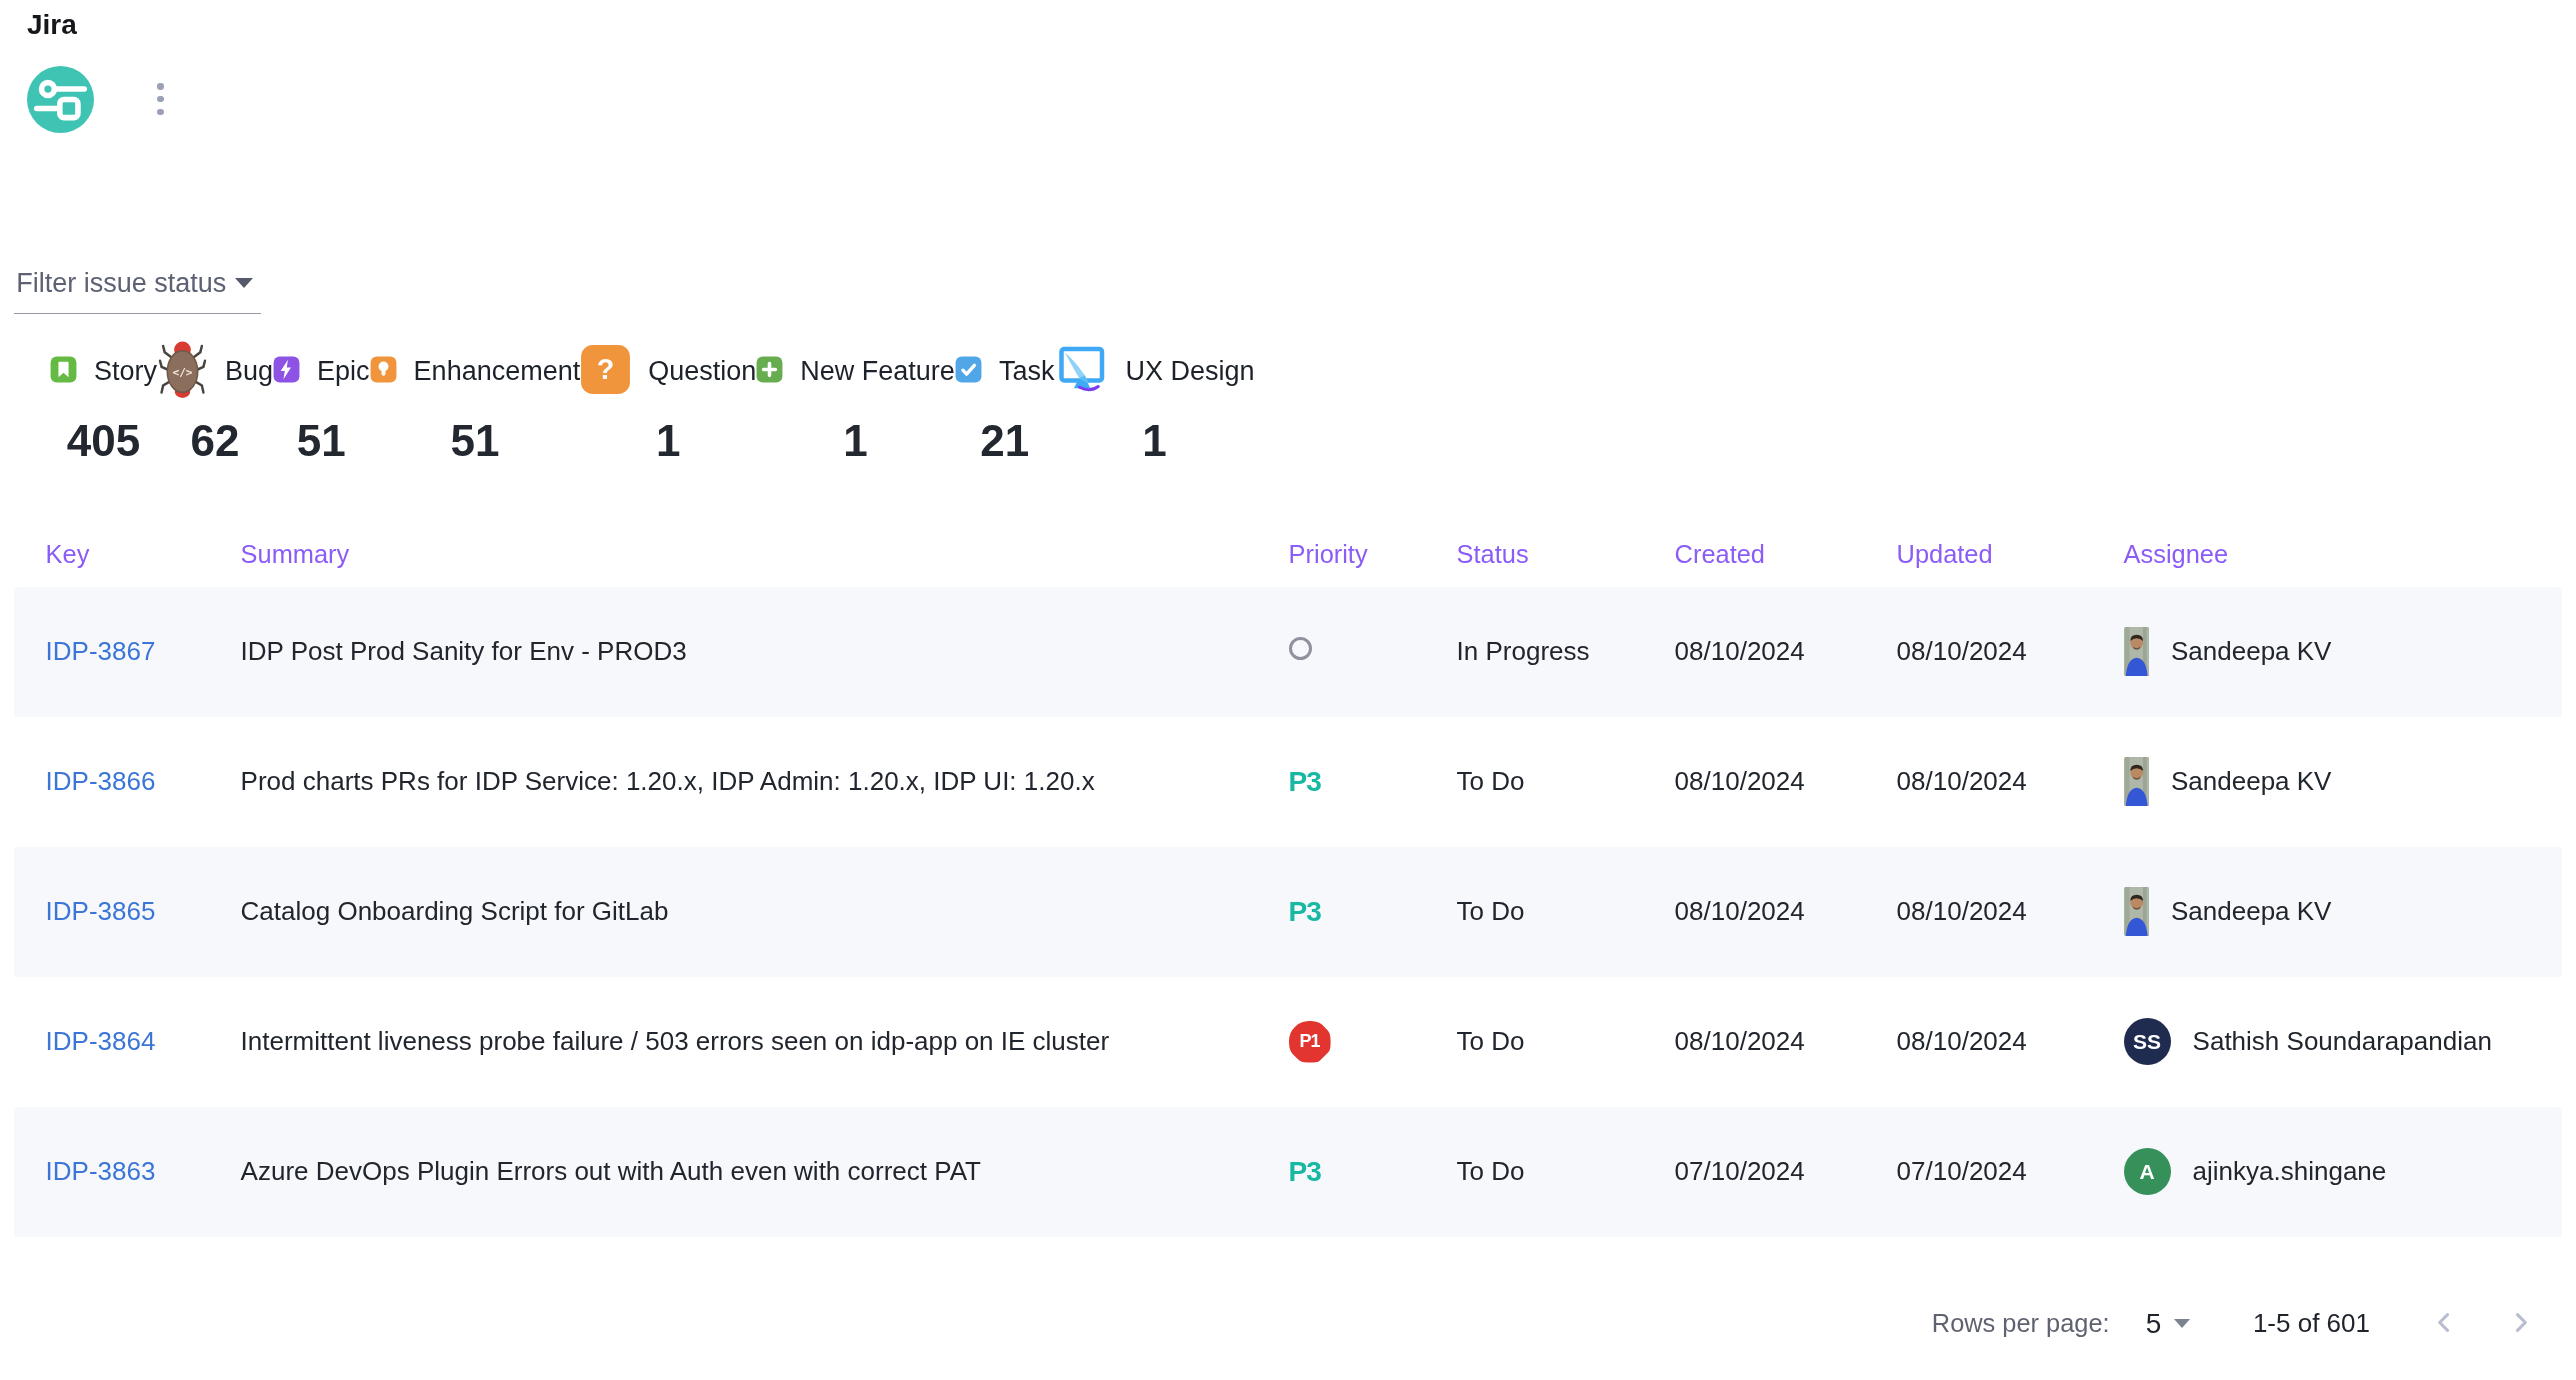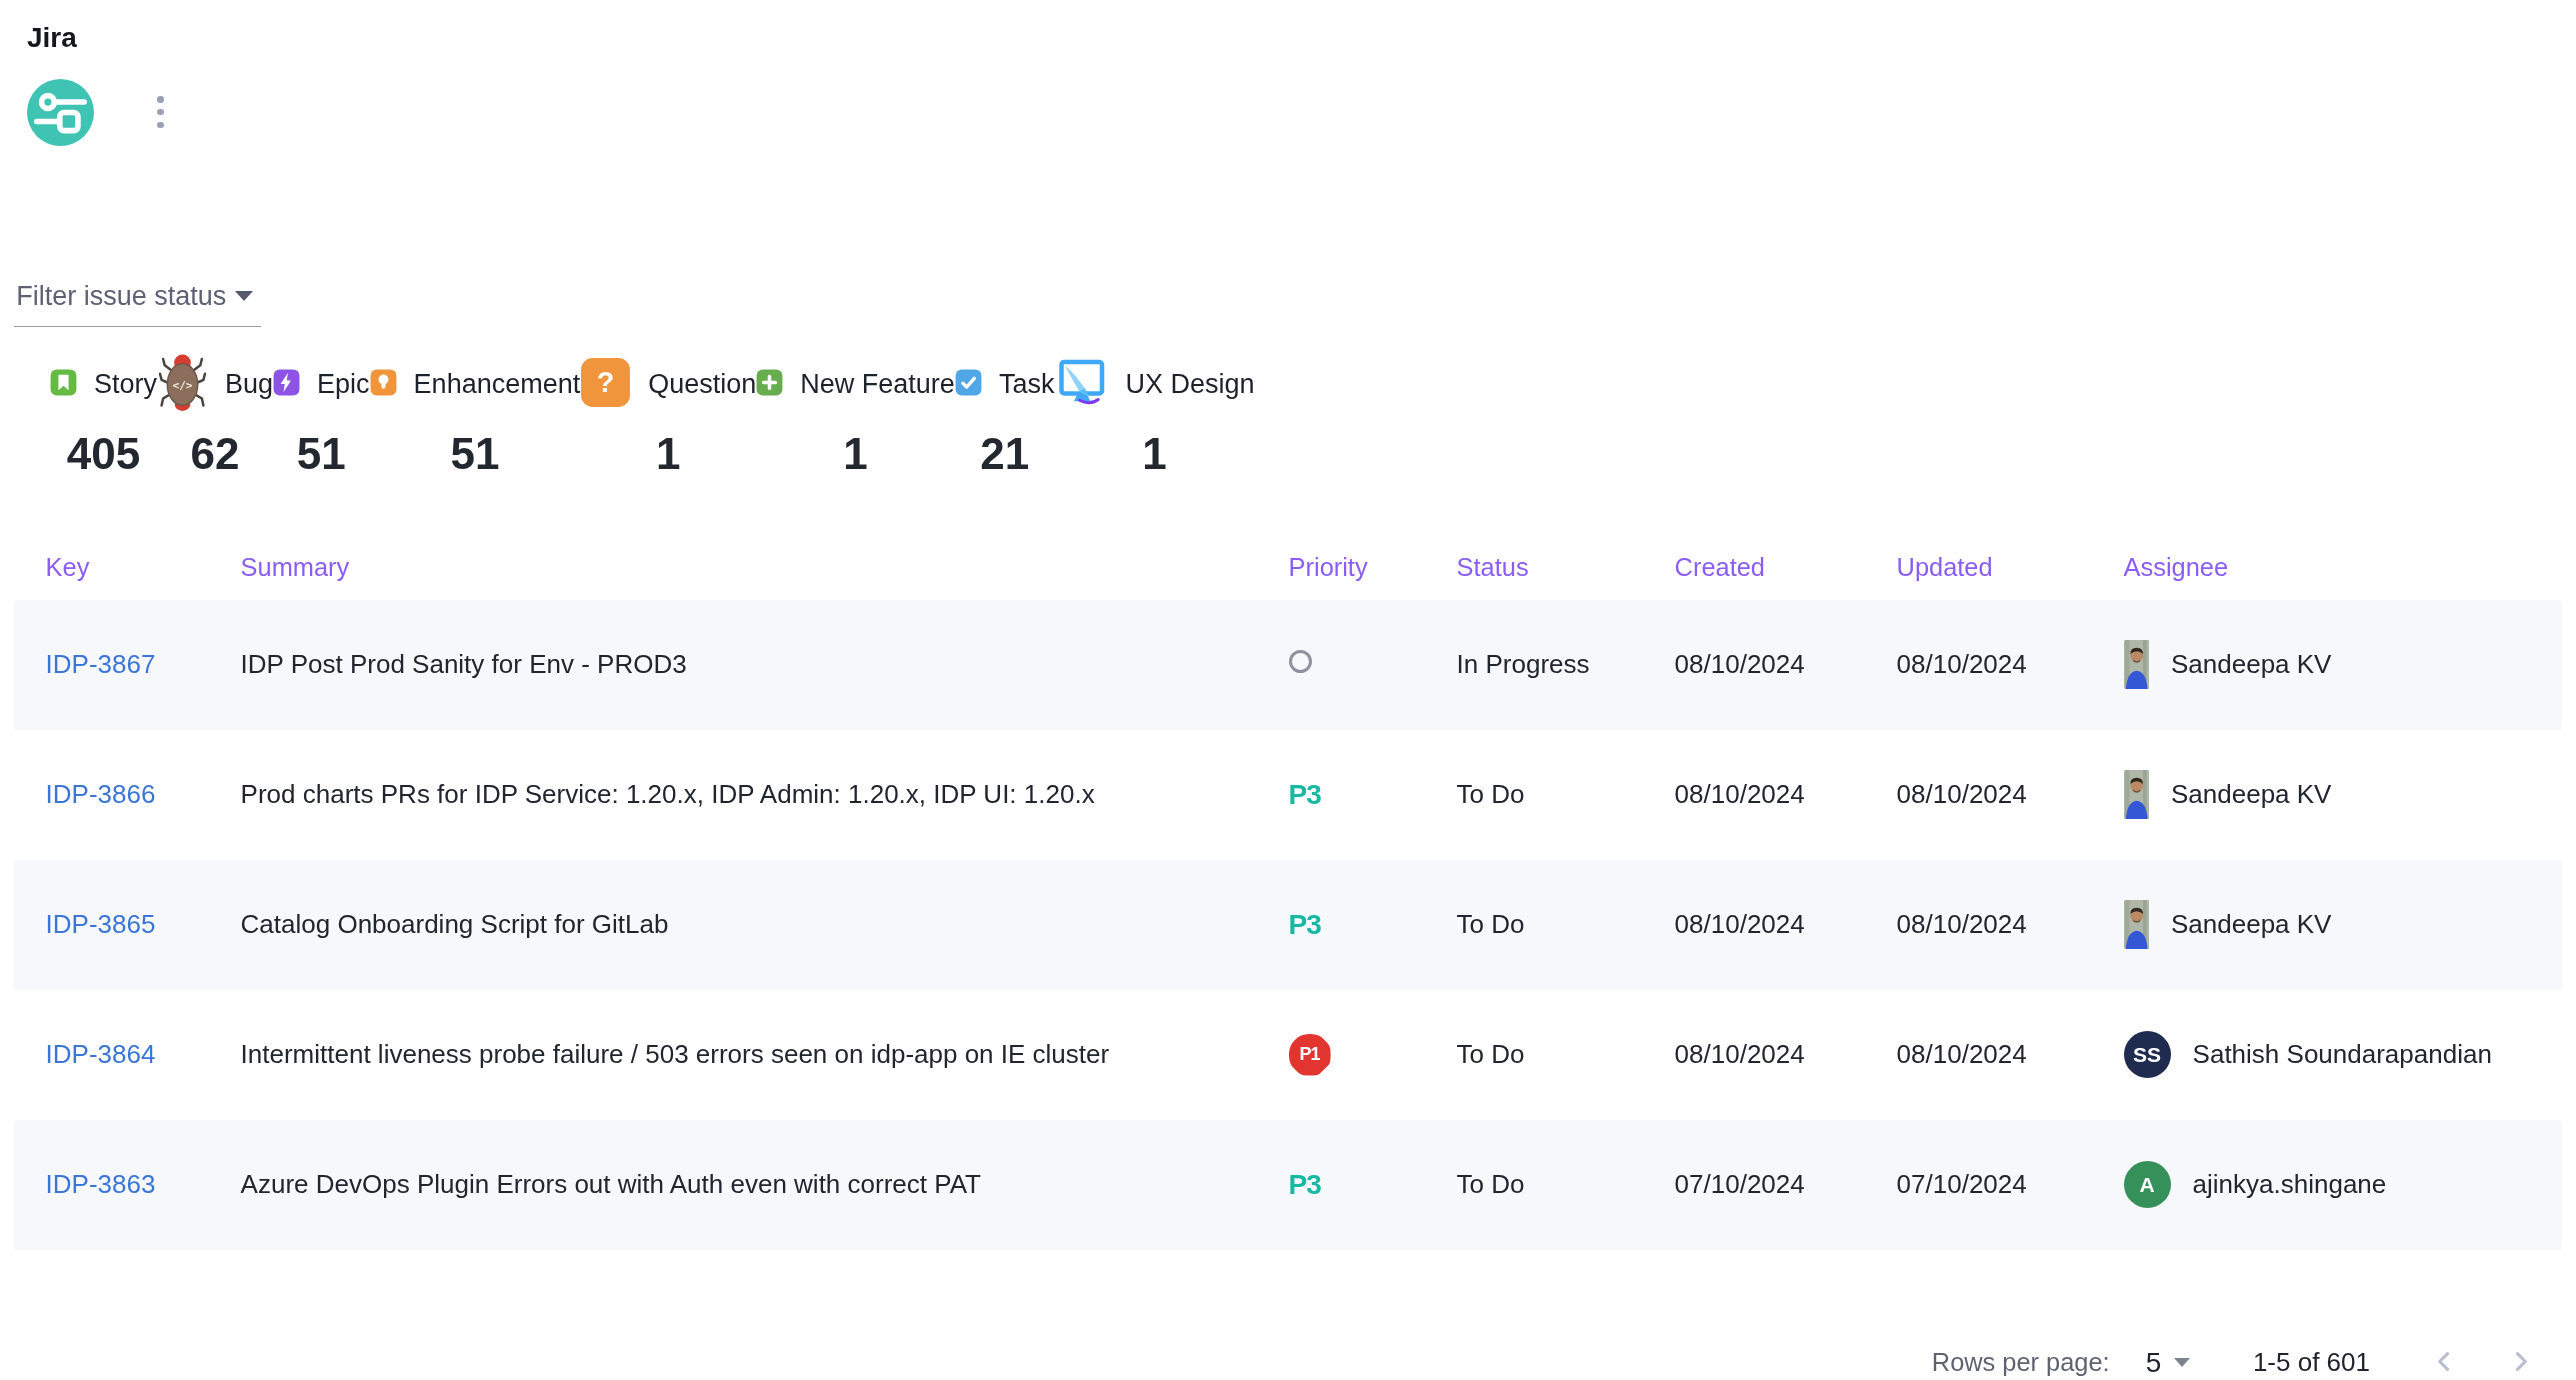--- a/index.html
+++ b/index.html
@@ -2,21 +2,21 @@
 <html style="font-size:14.5px"><head>
 <meta charset="utf-8">
 <style>
   * { box-sizing: border-box; margin: 0; padding: 0; }
   html,body { width: 2576px; height: 1381px; background: #ffffff; overflow: hidden;
     font-family: "Liberation Sans", sans-serif; color: #21252d; }
 
   .inset { margin-left: 27px; margin-right: 27px; }
 
   
-  .page-title { padding-top: 22px; font-size: 28px; font-weight: 700; color: #15171c; }
+  .page-title { padding-top: 9px; font-size: 28px; font-weight: 700; color: #15171c; }
 
   .entity-header { display: flex; align-items: center; margin-top: 23.6px; height: 69px; }
   .logo { width: 67px; height: 67px; flex: 0 0 auto; }
   .entity-title { margin-left: 25.4px; font-size: 31px; color: #65697f; }
   .kebab { margin-left: 56px; display: flex; flex-direction: column; gap: 6.3px;
     padding: 7.3px; cursor: pointer; }
   .kebab i { width: 6.3px; height: 6.3px; border-radius: 50%; background: #9aa0b5; }
   .open-btn { margin-left: auto; display: inline-flex; align-items: center; gap: 16.3px;
     height: 60px; padding: 0 25.4px; border: 1.8px solid #bccef2; border-radius: 7.3px;
     background: #fff; color: #2d5bd0; font-size: 27px; cursor: pointer;
@@ -54,21 +54,21 @@
     justify-content: center; color: #fff; font-weight: 700; font-size: 18px;
     letter-spacing: -0.9px;
     clip-path: polygon(30% 0,70% 0,100% 30%,100% 70%,70% 100%,30% 100%,0 70%,0 30%); border-radius: 20px; }
   .assignee { display: flex; align-items: center; gap: 22px; }
   .avatar { display: inline-flex; }
   .avatar-initials { width: 47px; height: 47px; border-radius: 50%; color: #fff;
     font-size: 21px; font-weight: 600; display: inline-flex; align-items: center;
     justify-content: center; }
 
   
-  .footer { margin-top: 97px; padding-right: 41px; display: flex; align-items: center;
+  .footer { margin-top: 71px; padding-right: 41px; display: flex; align-items: center;
     justify-content: flex-end; }
   .rpp-label { font-size: 25.4px; color: #5f6370; }
   .rpp-select { margin-left: 36px; display: inline-flex; align-items: center; gap: 12.7px;
     cursor: pointer; }
   .rpp-value { font-size: 28px; color: #20242c; }
   .caret-small { width: 0; height: 0; border-left: 8.2px solid transparent;
     border-right: 8.2px solid transparent; border-top: 9px solid #7d828f; }
   .range { margin-left: 63px; font-size: 26px; color: #20242c; }
   .pg-btn { background: none; border: none; cursor: pointer; display: inline-flex; }
   .pg-prev { margin-left: 60px; }

